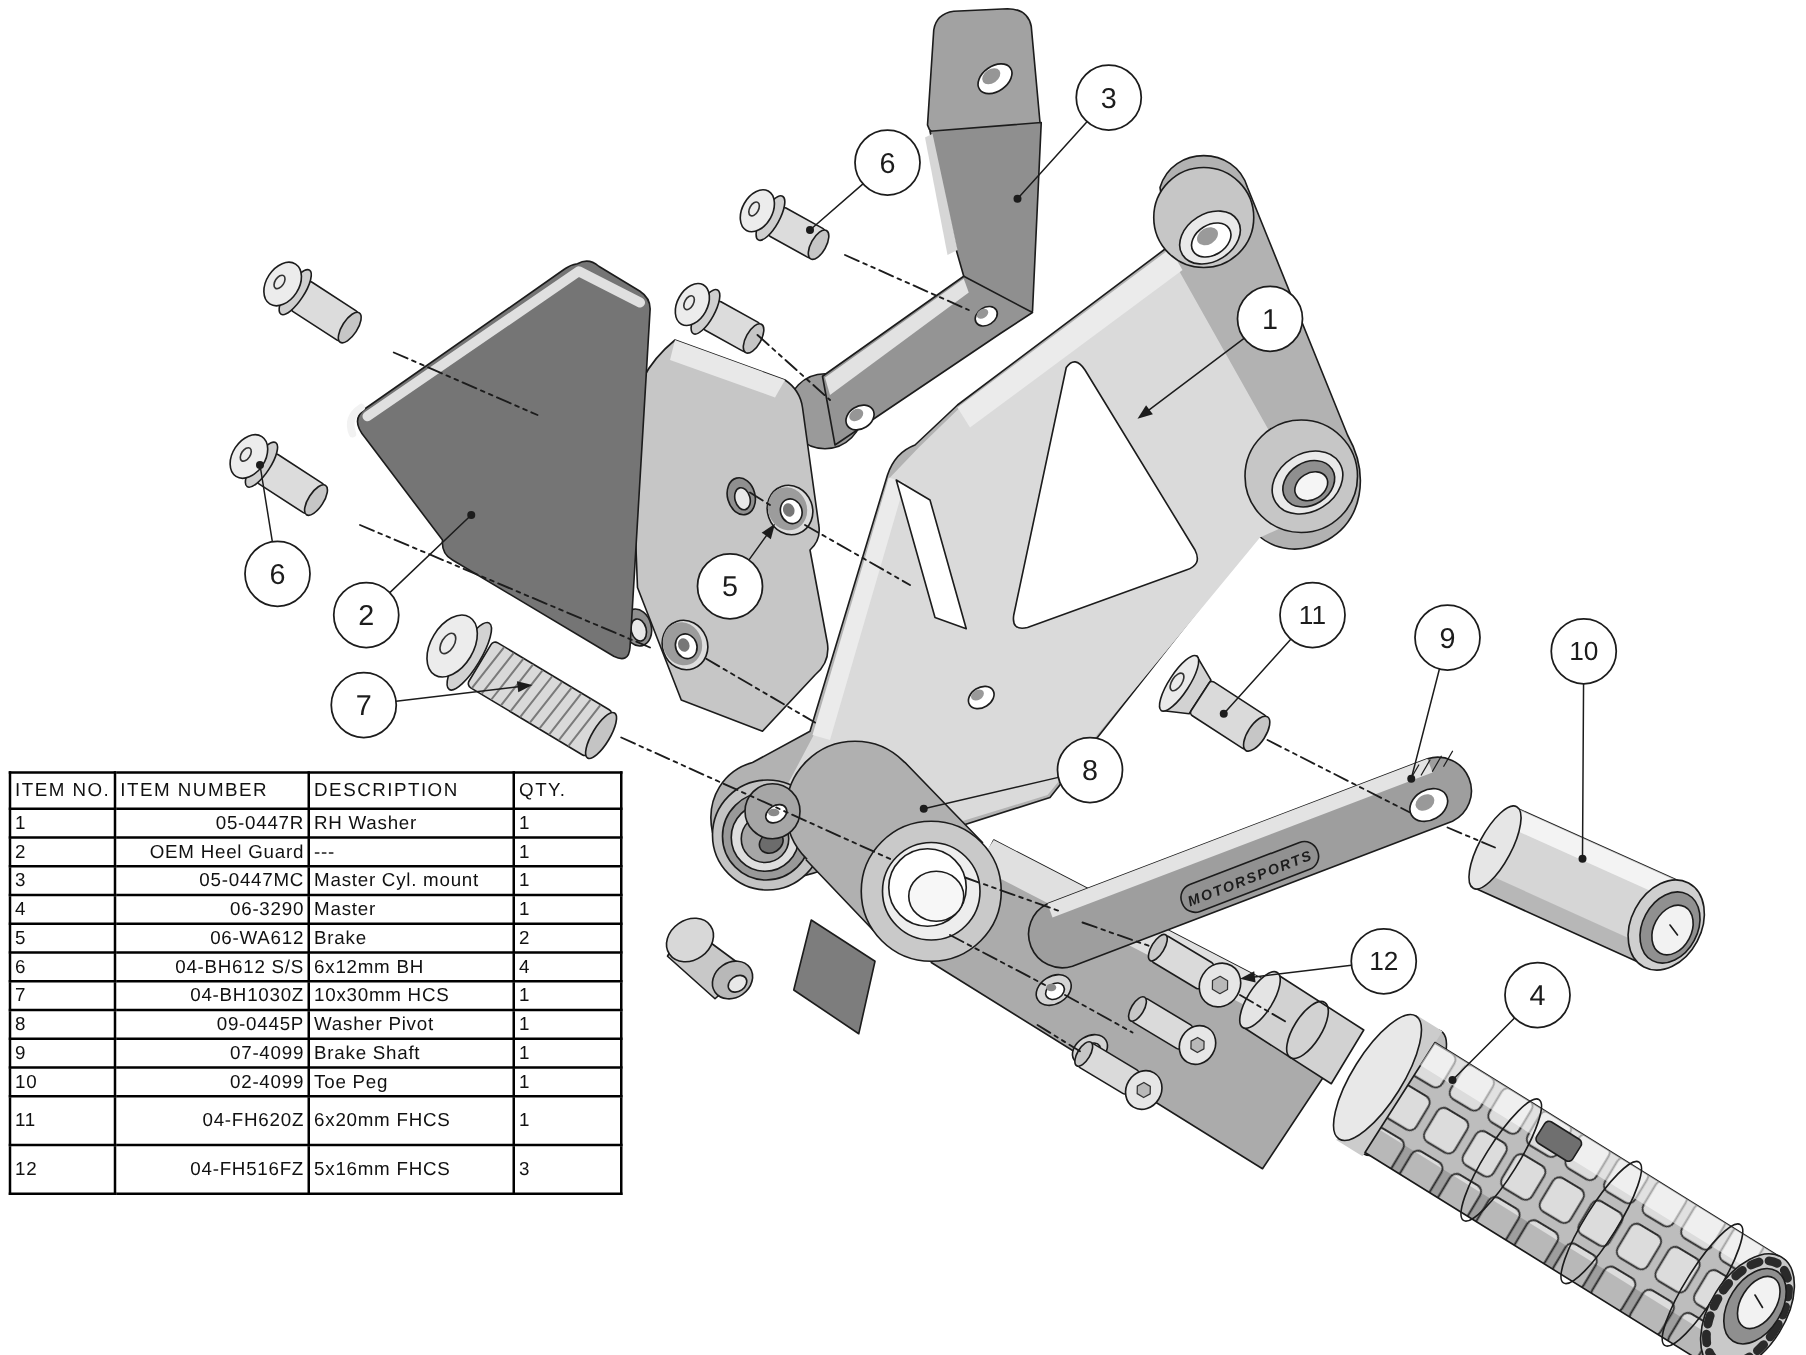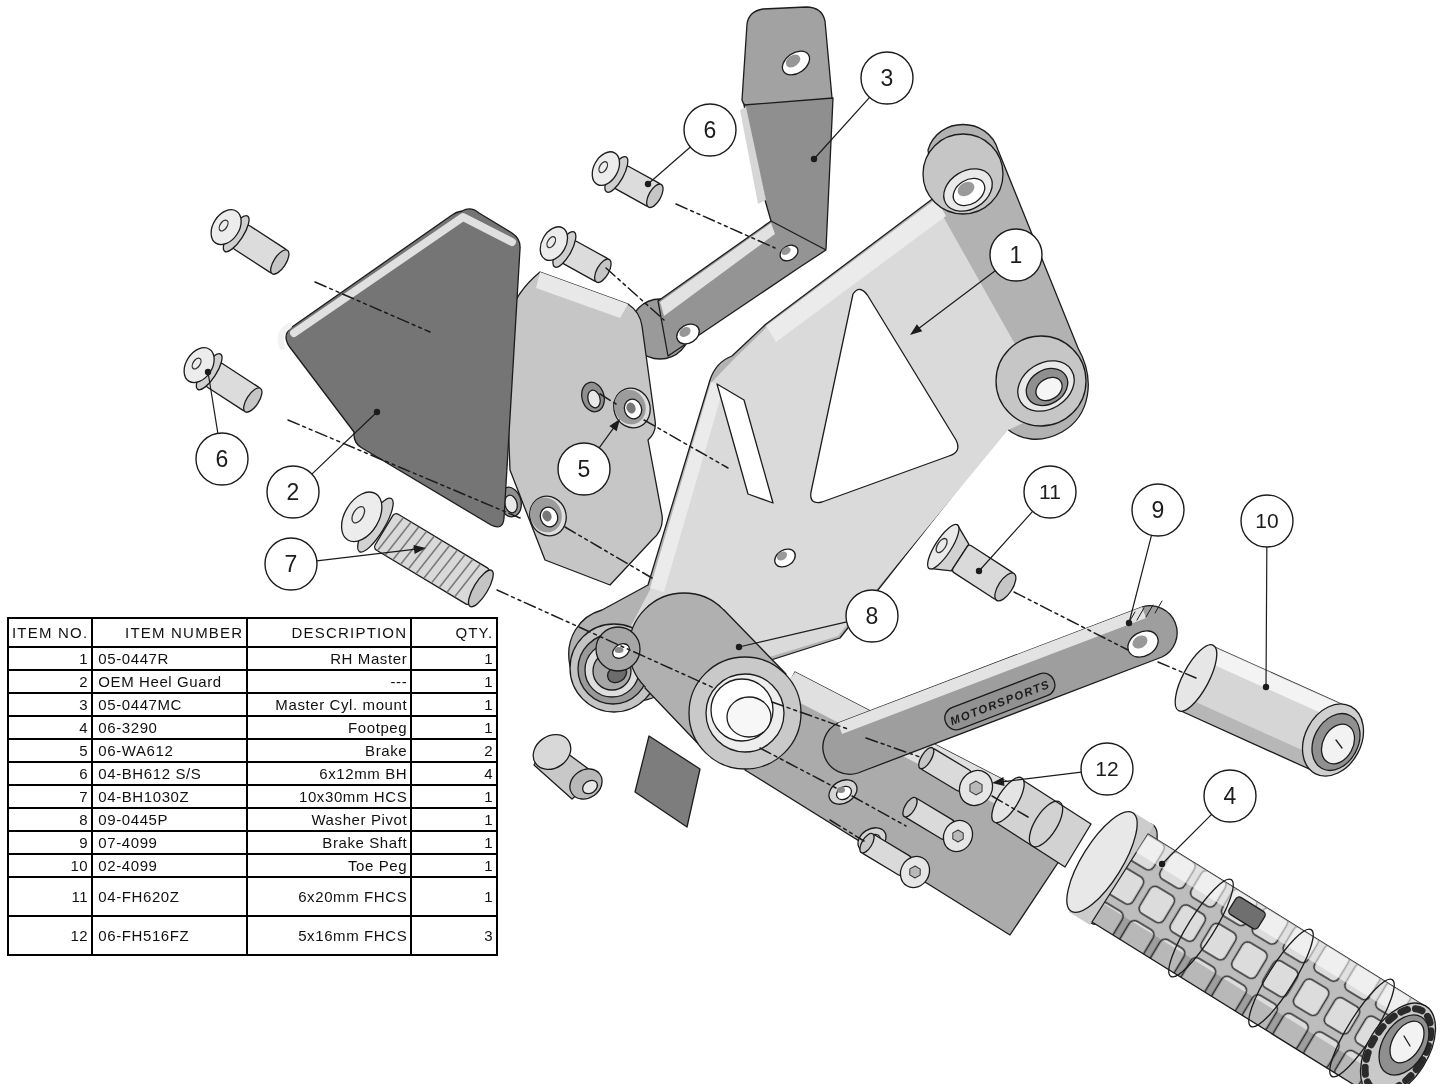--- a/index.html
+++ b/index.html
@@ -1,26 +1,26 @@
 <!DOCTYPE html>
 <html><head>
 <meta charset="utf-8">
 <style>
   html,body{margin:0;padding:0;background:#ffffff;}
   body{width:1445px;height:1084px;overflow:hidden;font-family:"Liberation Sans",sans-serif;}
   #stage{position:relative;width:1445px;height:1084px;background:#fff;}
   #stage svg{position:absolute;left:0;top:0;}
   .parts-table{position:absolute;left:7px;top:617px;border-collapse:collapse;background:#fff;table-layout:fixed;}
   .parts-table th,.parts-table td{
-    border:2px solid #000;font-size:15px;font-weight:400;text-align:right;
+    border:2px solid #000;font-size:15px;font-weight:400;text-align:left;
     padding:0 3px;white-space:nowrap;overflow:hidden;color:#111;letter-spacing:.6px;}
   .parts-table th{letter-spacing:1.2px;height:27px;}
   .parts-table tbody tr{height:23px;}
   .parts-table tbody tr:nth-child(11),.parts-table tbody tr:nth-child(12){height:39px;}
-  .parts-table td.pn{text-align:left;padding-left:5px;}
+  .parts-table td.pn{text-align:right;padding-left:5px;}
 </style>
 </head>
 <body>
 
 <div id="stage">
 
 <svg width="1445" height="1084" viewBox="0 0 1445 1084" xmlns="http://www.w3.org/2000/svg">
   <defs>
     <pattern id="knurl" width="36" height="40" patternUnits="userSpaceOnUse" patternTransform="rotate(31)">
       <rect width="36" height="40" fill="#bdbdbd"></rect>
@@ -353,39 +353,39 @@
       <th>ITEM NO.</th>
       <th>ITEM NUMBER</th>
       <th>DESCRIPTION</th>
       <th>QTY.</th>
     </tr>
   </thead>
   <tbody>
         <tr>
           <td>1</td>
           <td class="pn">05-0447R</td>
-          <td>RH Master</td>
+          <td>RH Washer</td>
           <td>1</td>
         </tr>
         <tr>
           <td>2</td>
           <td class="pn">OEM Heel Guard</td>
           <td>---</td>
           <td>1</td>
         </tr>
         <tr>
           <td>3</td>
           <td class="pn">05-0447MC</td>
           <td>Master Cyl. mount</td>
           <td>1</td>
         </tr>
         <tr>
           <td>4</td>
           <td class="pn">06-3290</td>
-          <td>Footpeg</td>
+          <td>Master</td>
           <td>1</td>
         </tr>
         <tr>
           <td>5</td>
           <td class="pn">06-WA612</td>
           <td>Brake</td>
           <td>2</td>
         </tr>
         <tr>
           <td>6</td>
@@ -418,20 +418,20 @@
           <td>1</td>
         </tr>
         <tr>
           <td>11</td>
           <td class="pn">04-FH620Z</td>
           <td>6x20mm FHCS</td>
           <td>1</td>
         </tr>
         <tr>
           <td>12</td>
-          <td class="pn">06-FH516FZ</td>
+          <td class="pn">04-FH516FZ</td>
           <td>5x16mm FHCS</td>
           <td>3</td>
         </tr>
       </tbody>
 </table>
 
 </div>
 
 </body></html>

